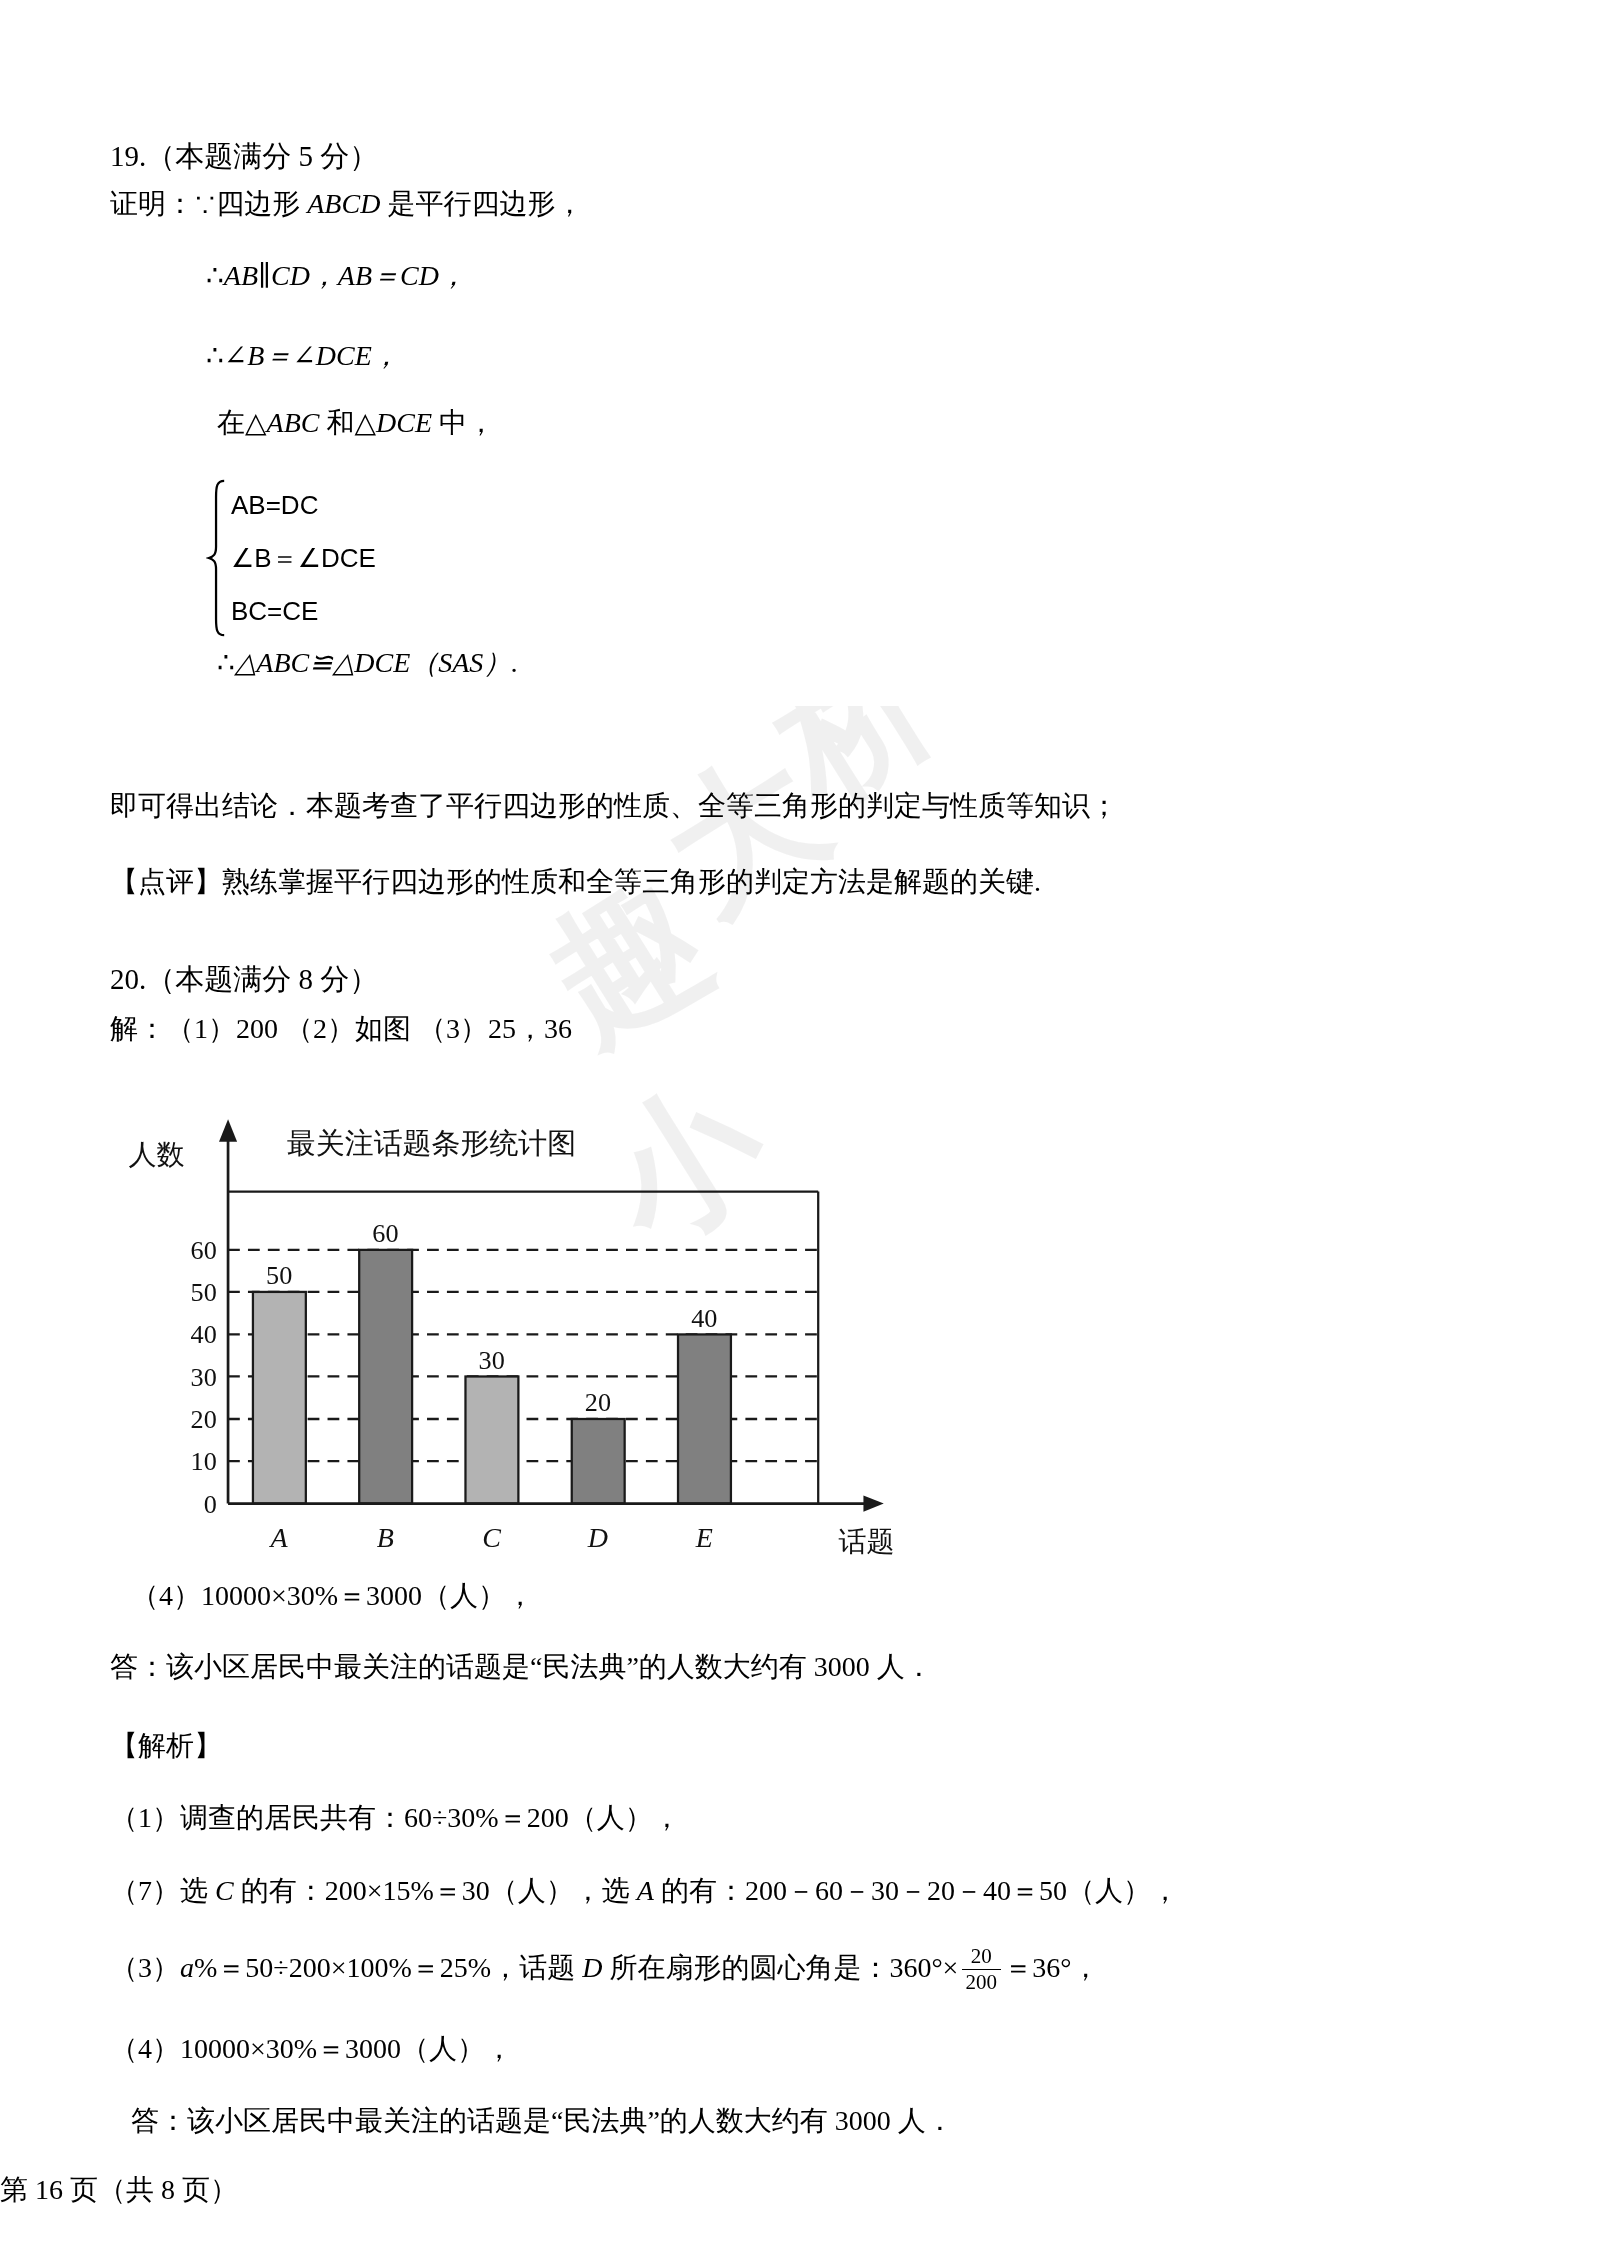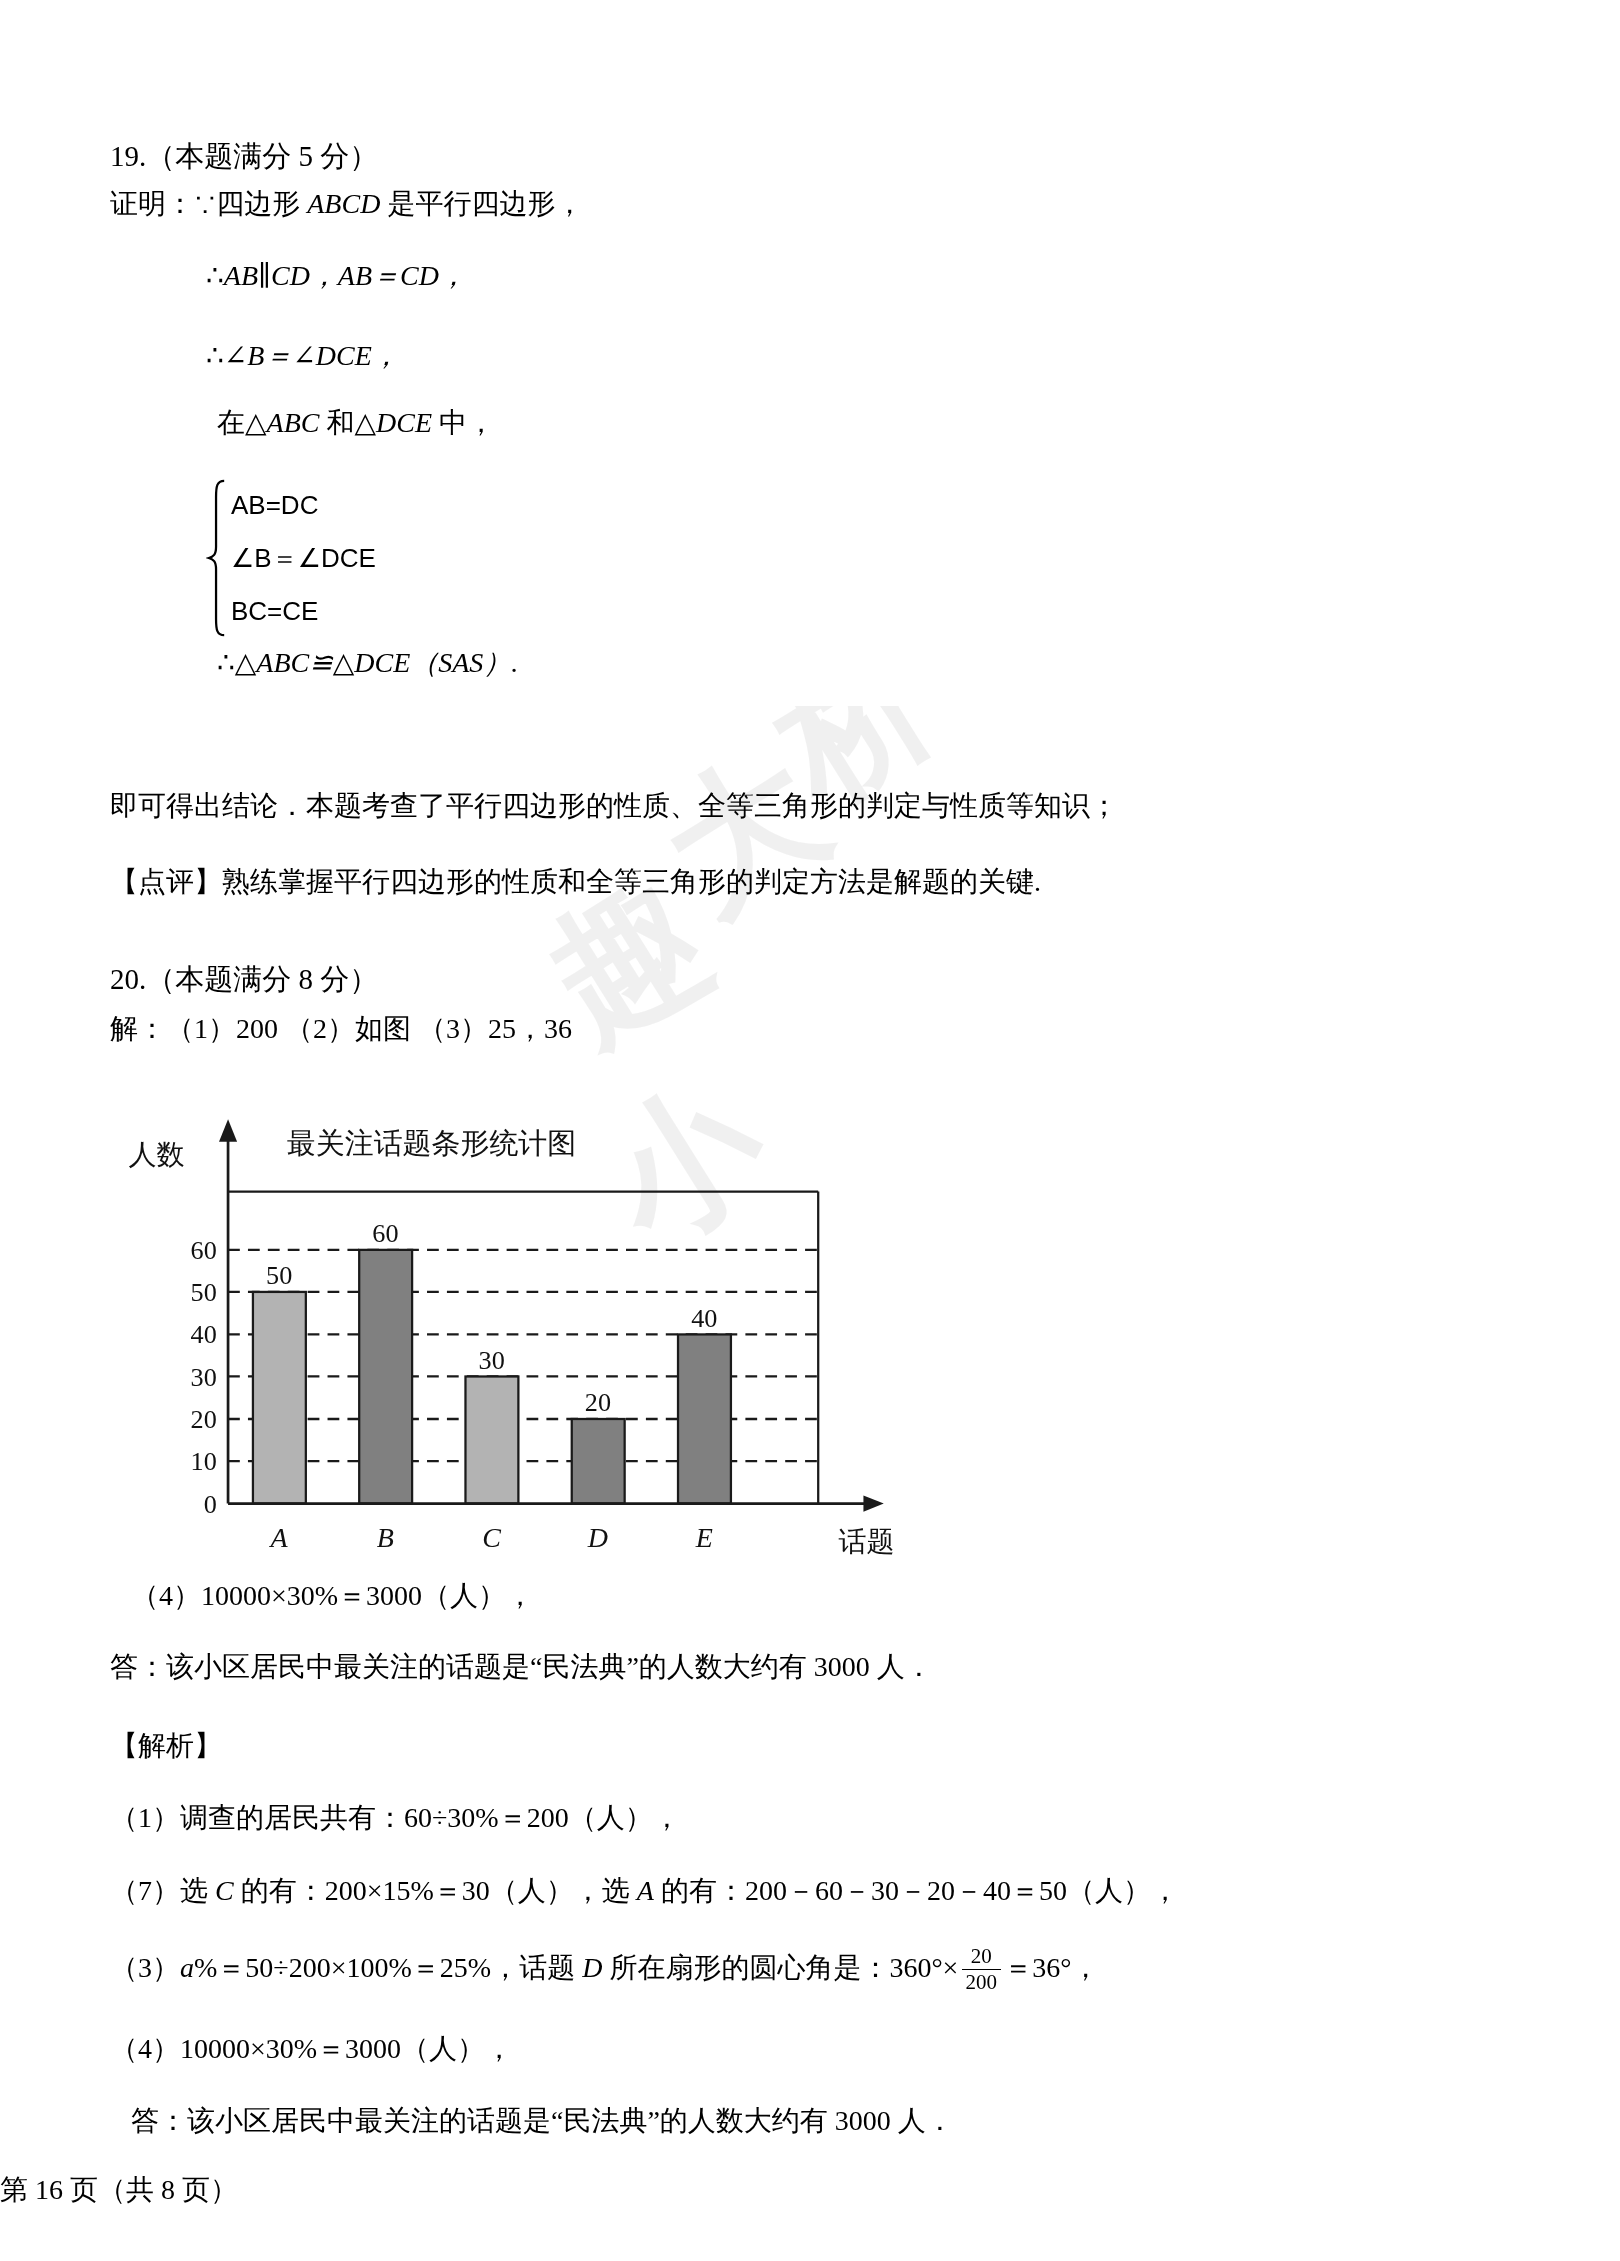--- a/index.html
+++ b/index.html
@@ -155,21 +155,21 @@
     <svg class="brace" viewBox="0 0 46 350" xmlns="http://www.w3.org/2000/svg">
       <path d="M40 4 C24 4 22 16 22 40 L22 150 C22 168 16 172 6 175 C16 178 22 182 22 200 L22 310 C22 334 24 346 40 346" fill="none" stroke="#000" stroke-width="5"></path>
     </svg>
     <div class="rows">
       <div>AB=DC</div>
       <div>∠B＝∠DCE</div>
       <div>BC=CE</div>
     </div>
   </div>
 
-  <div class="body-text ind2" style="top:649px;"><span>∴</span><span class="it">△ABC≌△DCE</span><span class="it">（SAS）.</span></div>
+  <div class="body-text ind2" style="top:649px;font-family:Liberation Serif, serif;"><span>∴</span><span class="it">△ABC≌△DCE</span><span class="it">（SAS）.</span></div>
 
 
   <div class="body-text ind0" style="top:868px;"><span>【点评】</span><span>熟练掌握平行四边形的性质和全等三角形的判定方法是解题的关键.</span></div>
 
   <div class="body-text ind0" style="top:792px;">即可得出结论．本题考查了平行四边形的性质、全等三角形的判定与性质等知识；</div>
 
   <div class="body-text q-head" style="top:943px;">20.（本题满分 8 分）</div>
 
   <div class="body-text ind0" style="top:1015px;">解：（1）200 （2）如图  （3）25，36</div>
 

